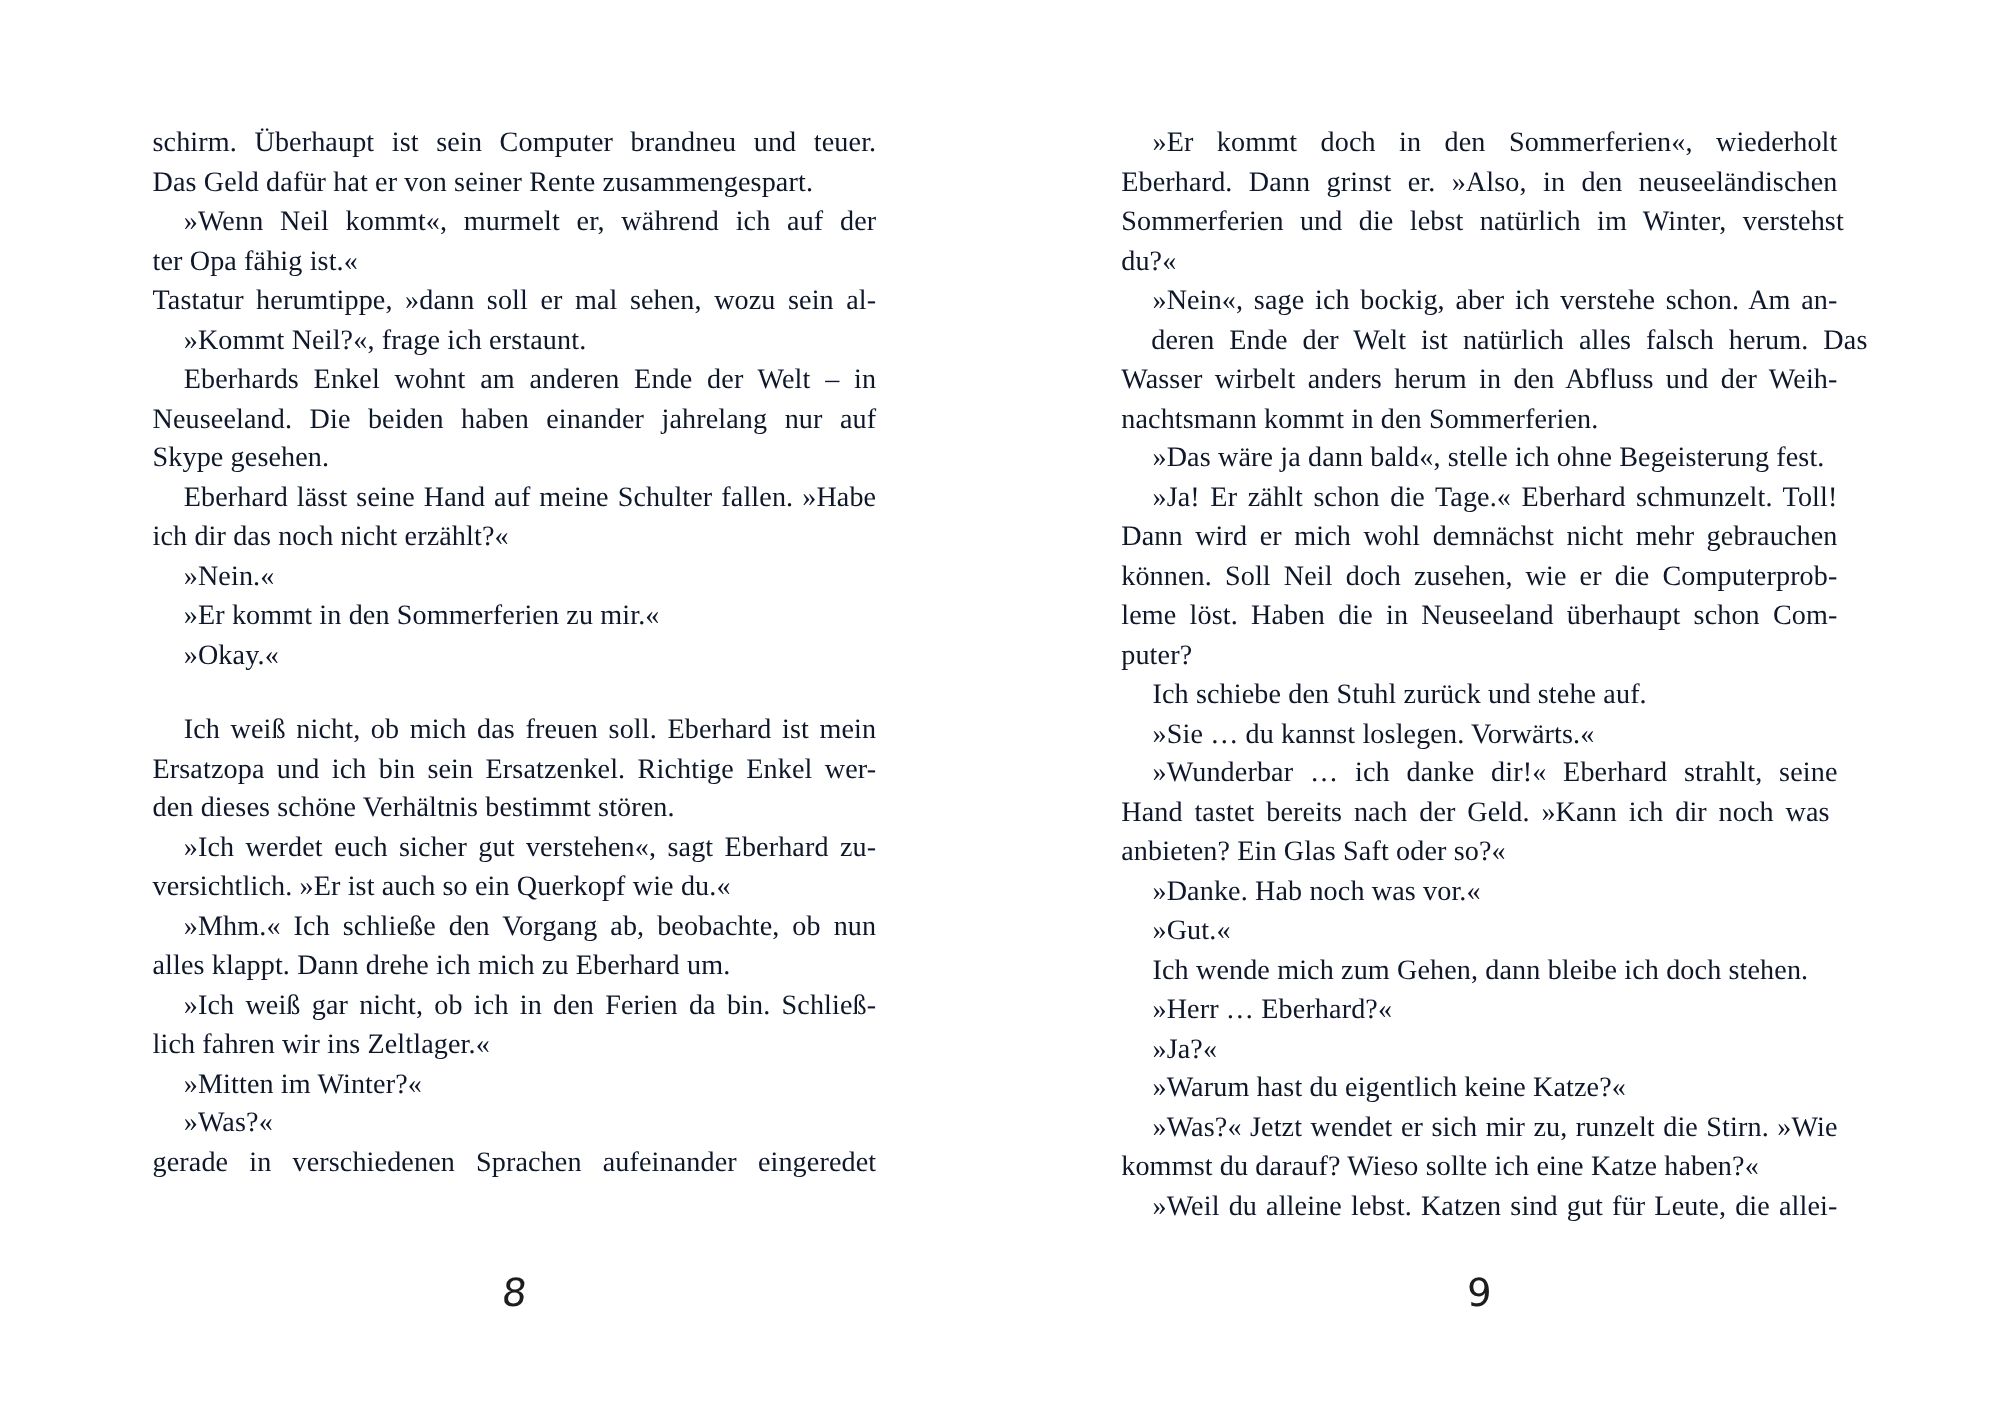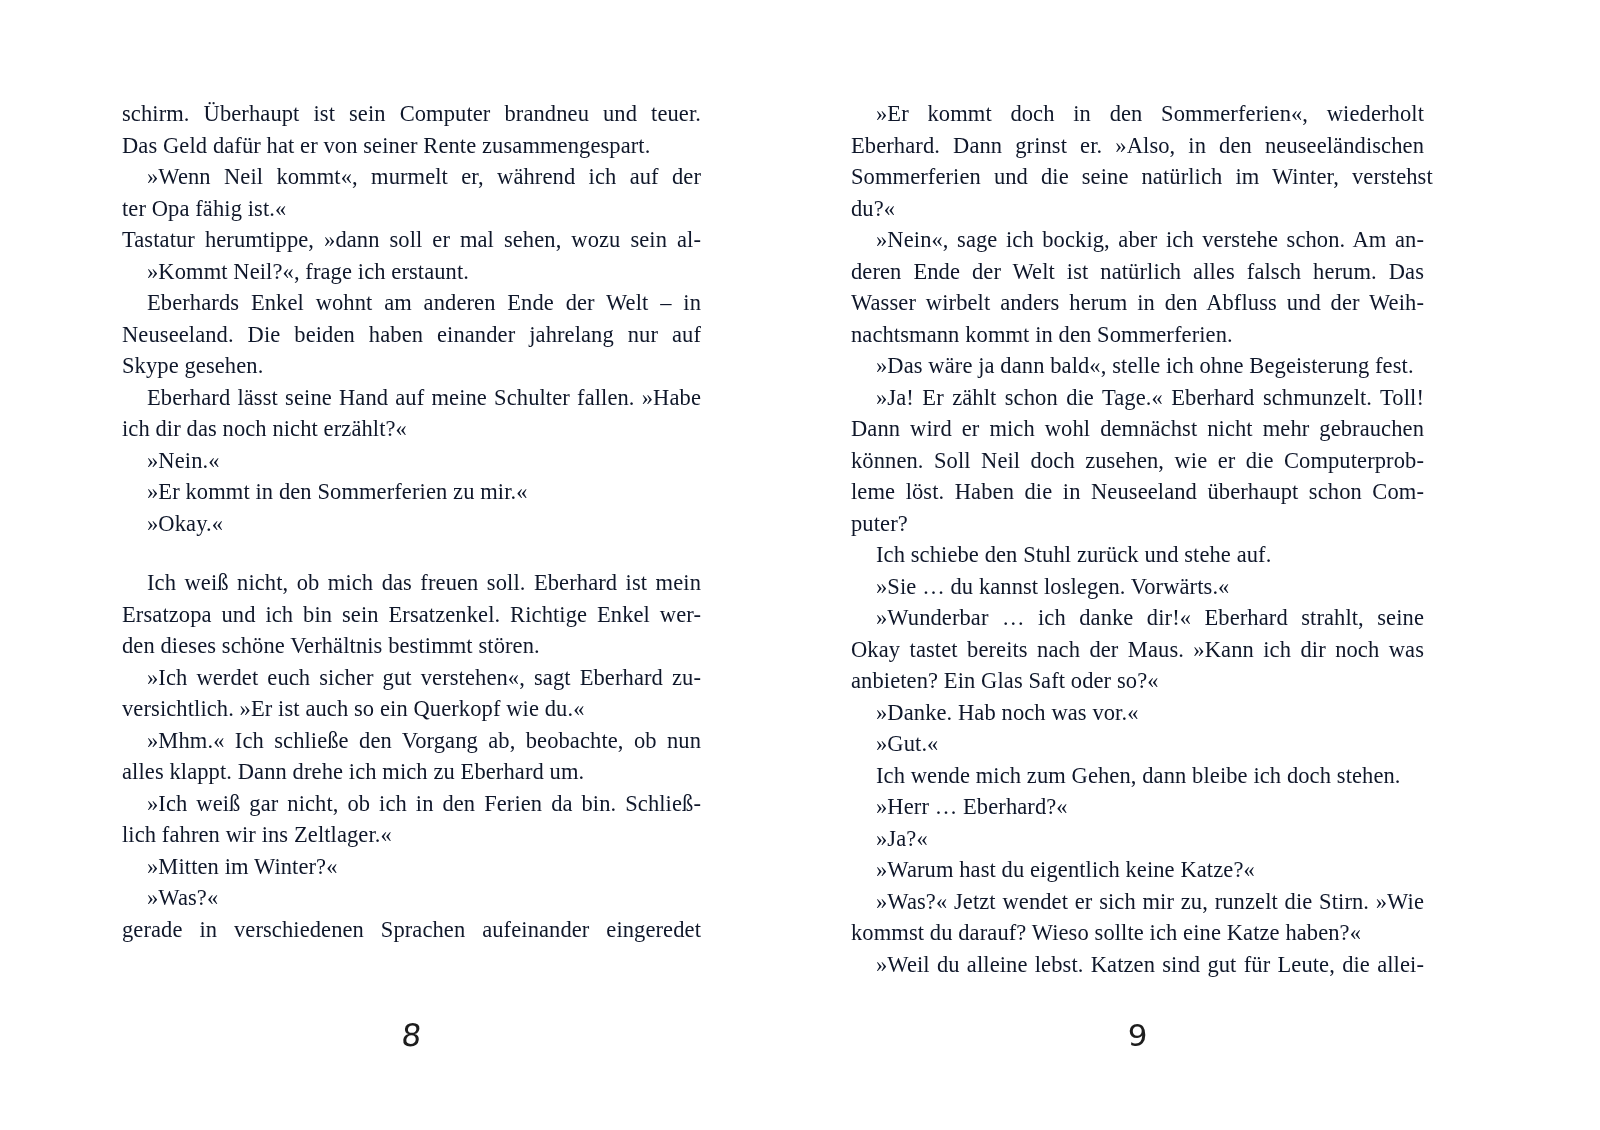--- a/index.html
+++ b/index.html
@@ -6,21 +6,21 @@
   body {
     width: 1600px; height: 1130px;
     background: #ffffff;
     font-family: "Liberation Serif", serif;
     overflow: hidden;
     position: relative;
   }
   .spread { position: absolute; inset: 0; }
   .page { position: absolute; top: 0; height: 1130px; }
   #page-left  { left: 0; width: 800px; }
-  #page-right { left: 754px; width: 800px; }
+  #page-right { left: 800px; width: 800px; }
 
   .text-block {
     position: absolute;
     top: 98px;
   }
   #left-lines  { left: 122px; width: 579px; }
   #right-lines { left: 97px;  width: 573px; }   
 
   .line {
     height: 31.5px;
@@ -79,36 +79,36 @@
         <div class="line in"><span>»Was?«</span></div>
         <div class="line" style="word-spacing: 11.1281px;"><span>gerade in verschiedenen Sprachen aufeinander eingeredet</span></div>
       </div>
     <div class="page-number" id="folio-left">8</div>
   </div>
 
   <div class="page" id="page-right">
     <div class="text-block" id="right-lines">
         <div class="line in" style="word-spacing: 12.9635px;"><span>»Er kommt doch in den Sommerferien«, wiederholt</span></div>
         <div class="line" style="word-spacing: 7.32589px;"><span>Eberhard. Dann grinst er. »Also, in den neuseeländischen</span></div>
-        <div class="line" style="word-spacing: 7.28348px;"><span>Sommerferien und die seine natürlich im Winter, verstehst</span></div>
+        <div class="line" style="word-spacing: 7.28348px;"><span>Sommerferien und die lebst natürlich im Winter, verstehst</span></div>
         <div class="line"><span>du?«</span></div>
         <div class="line in" style="word-spacing: 2.78472px;"><span>»Nein«, sage ich bockig, aber ich verstehe schon. Am an-</span></div>
-        <div class="line" style="word-spacing: 6.21528px;"><span>deren Ende der Welt ist natürlich alles falsch herum. Das</span></div>
+        <div class="line" style="word-spacing: 6.21528px; margin-left: 24px;"><span>deren Ende der Welt ist natürlich alles falsch herum. Das</span></div>
         <div class="line" style="word-spacing: 4.13194px;"><span>Wasser wirbelt anders herum in den Abfluss und der Weih-</span></div>
         <div class="line"><span>nachtsmann kommt in den Sommerferien.</span></div>
         <div class="line in"><span>»Das wäre ja dann bald«, stelle ich ohne Begeisterung fest.</span></div>
         <div class="line in" style="word-spacing: 2.67969px;"><span>»Ja! Er zählt schon die Tage.« Eberhard schmunzelt. Toll!</span></div>
         <div class="line" style="word-spacing: 4.25195px;"><span>Dann wird er mich wohl demnächst nicht mehr gebrauchen</span></div>
         <div class="line" style="word-spacing: 4.68945px;"><span>können. Soll Neil doch zusehen, wie er die Computerprob-</span></div>
         <div class="line" style="word-spacing: 4.7832px;"><span>leme löst. Haben die in Neuseeland überhaupt schon Com-</span></div>
         <div class="line"><span>puter?</span></div>
         <div class="line in"><span>Ich schiebe den Stuhl zurück und stehe auf.</span></div>
         <div class="line in"><span>»Sie … du kannst loslegen. Vorwärts.«</span></div>
         <div class="line in" style="word-spacing: 7.69643px;"><span>»Wunderbar … ich danke dir!« Eberhard strahlt, seine</span></div>
-        <div class="line" style="word-spacing: 3.68281px;"><span>Okay tastet bereits nach der Maus. »Kann ich dir noch was</span></div>
+        <div class="line" style="word-spacing: 3.68281px;"><span>Hand tastet bereits nach der Geld. »Kann ich dir noch was</span></div>
         <div class="line"><span>anbieten? Ein Glas Saft oder so?«</span></div>
         <div class="line in"><span>»Danke. Hab noch was vor.«</span></div>
         <div class="line in"><span>»Gut.«</span></div>
         <div class="line in"><span>Ich wende mich zum Gehen, dann bleibe ich doch stehen.</span></div>
         <div class="line in"><span>»Herr … Eberhard?«</span></div>
         <div class="line in"><span>»Ja?«</span></div>
         <div class="line in"><span>»Warum hast du eigentlich keine Katze?«</span></div>
         <div class="line in" style="word-spacing: 0.998437px;"><span>»Was?« Jetzt wendet er sich mir zu, runzelt die Stirn. »Wie</span></div>
         <div class="line"><span>kommst du darauf? Wieso sollte ich eine Katze haben?«</span></div>
         <div class="line in" style="word-spacing: 1.5125px;"><span>»Weil du alleine lebst. Katzen sind gut für Leute, die allei-</span></div>

